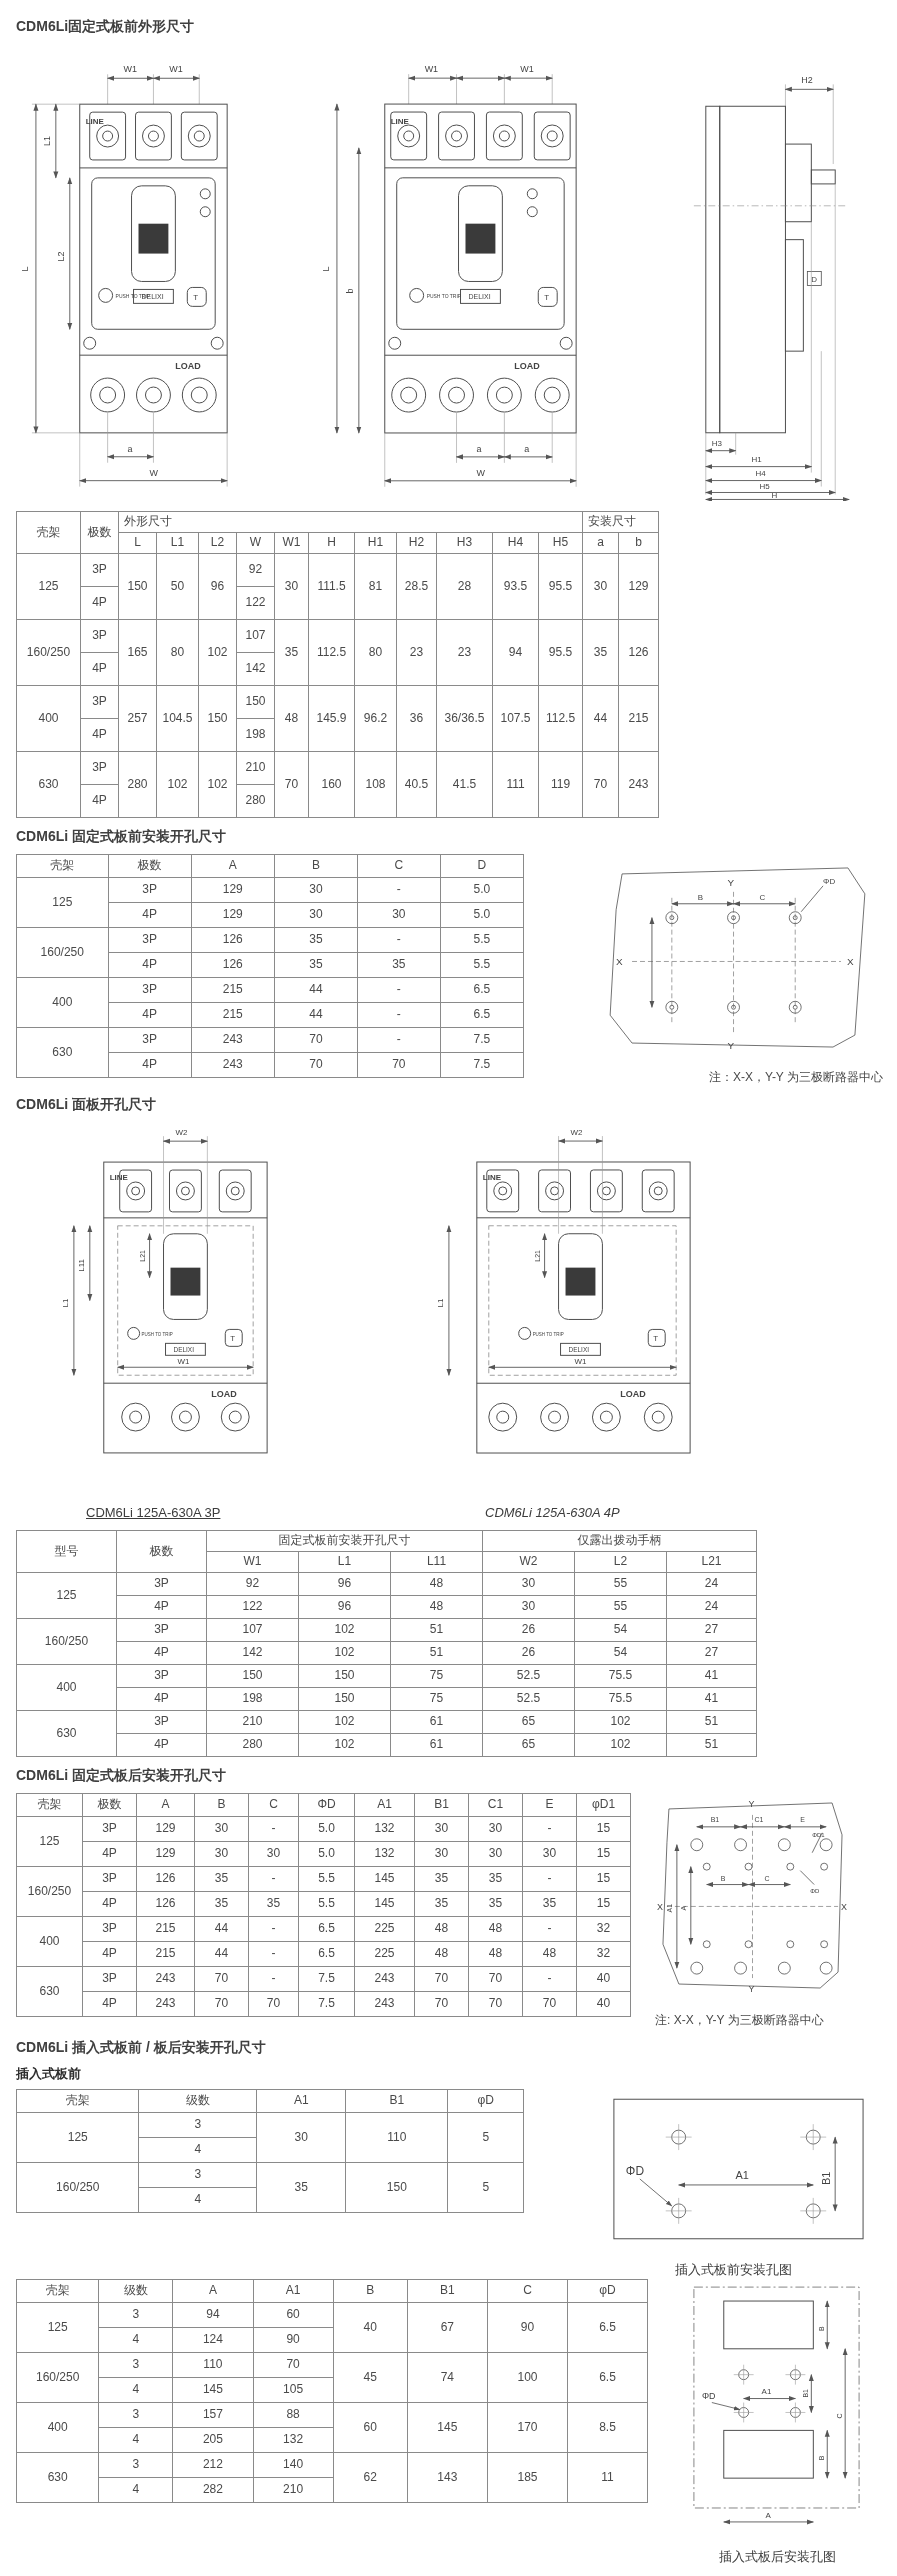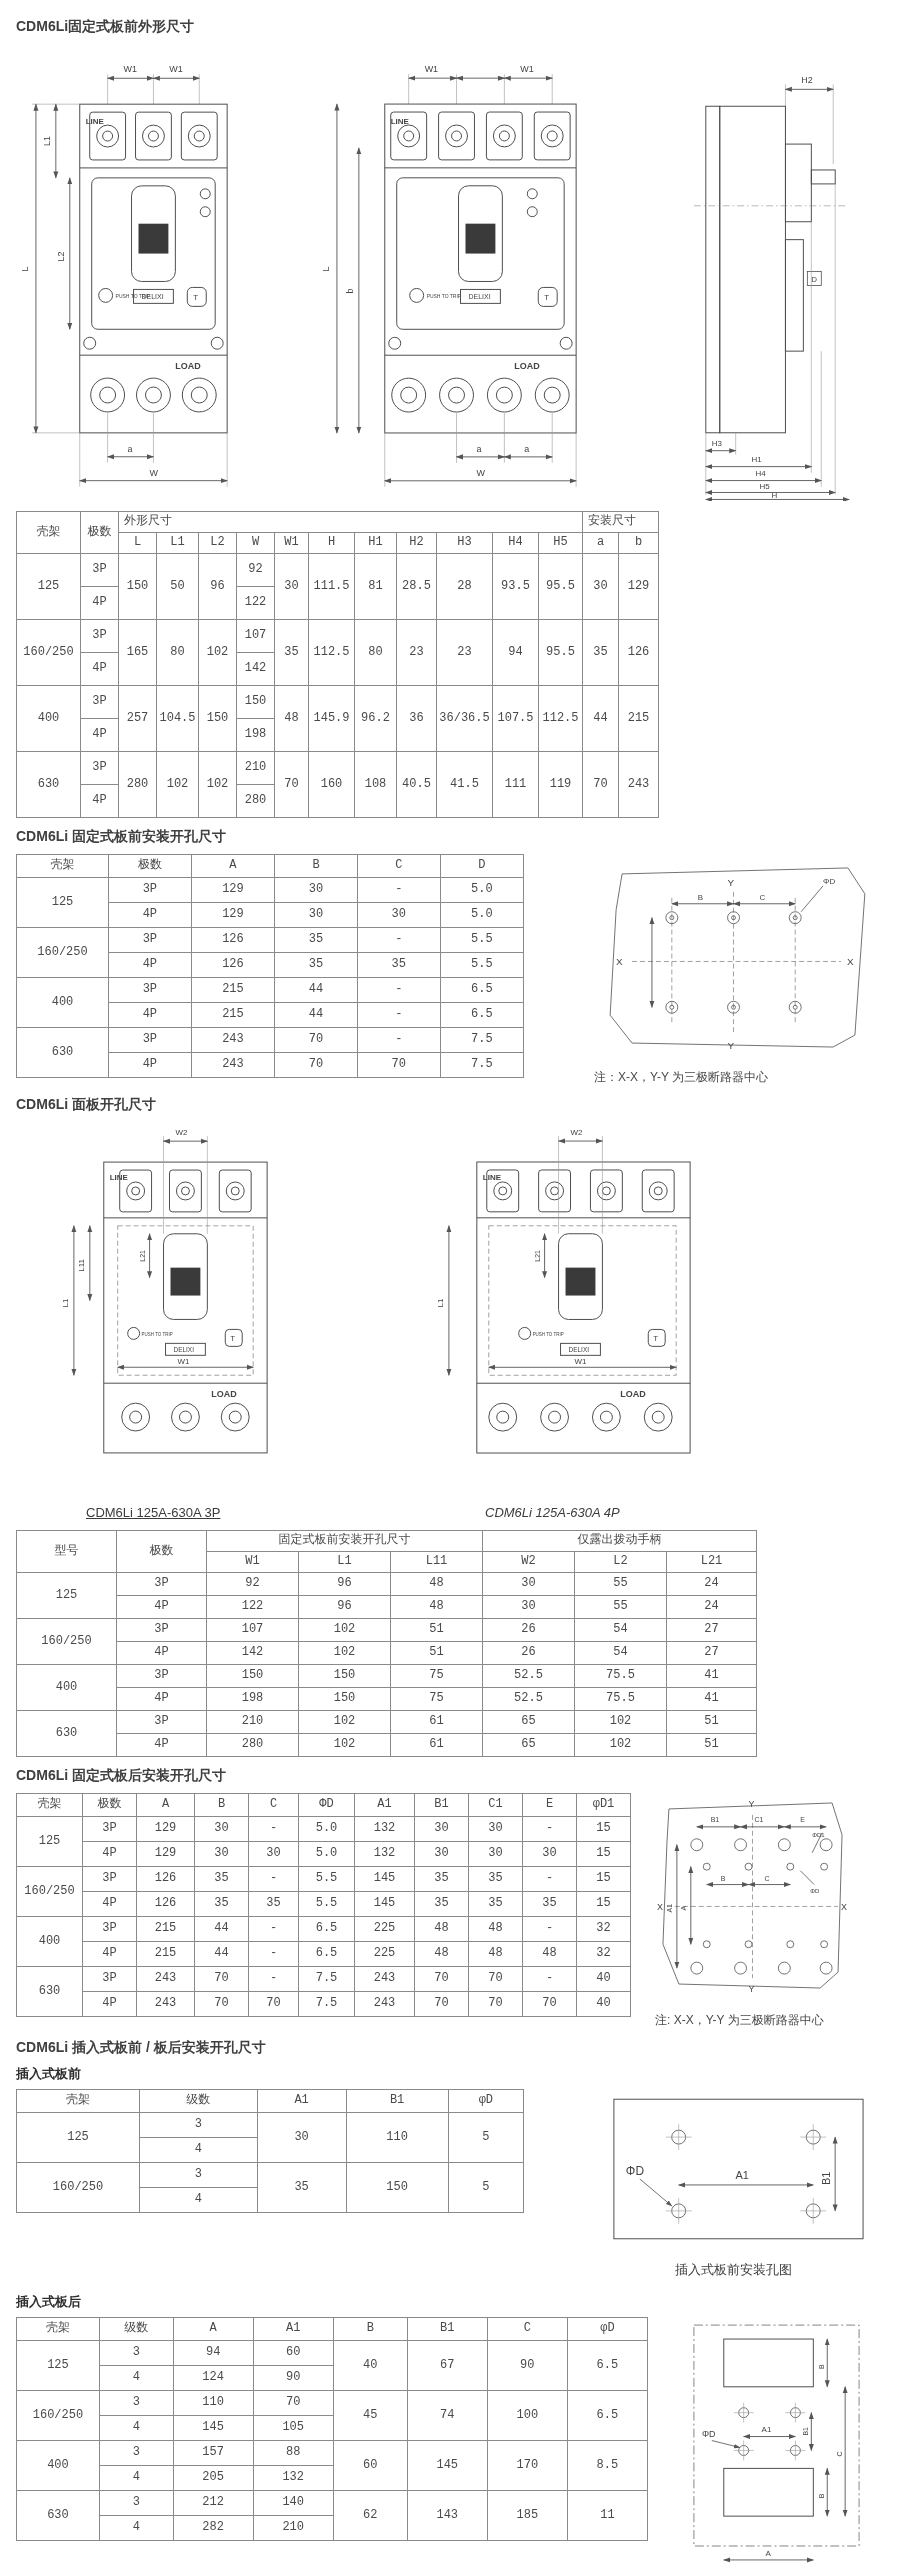--- a/index.html
+++ b/index.html
@@ -2,21 +2,21 @@
 <html><head>
 <meta charset="utf-8">
 <style>
   html,body{margin:0;padding:0;background:#fff;}
   body{width:897px;height:2576px;overflow:hidden;font-family:"Liberation Sans",sans-serif;color:#3f3f3f;position:relative;}
   .page{padding:12px 14px 0 16px;}
   .sec-title{font-size:14px;font-weight:bold;color:#404040;margin:10px 0 8px 0;}
   .sub-title{font-size:13px;font-weight:bold;color:#2e2e2e;margin:8px 0 6px 0;}
   .drawrow{display:flex;align-items:flex-start;justify-content:space-between;margin:2px 0 6px 0;}
   .drawrow2{display:flex;align-items:flex-start;margin:2px 0 4px 0;gap:130px;padding-left:30px;}
-  .tbl{border-collapse:collapse;table-layout:fixed;font-family:Liberation Mono, monospace;}
+  .tbl{border-collapse:collapse;table-layout:fixed;}
   .tbl th,.tbl td{border:1px solid #8a8a8a;font-size:12px;font-weight:normal;color:#4a4a4a;text-align:center;padding:0 2px;line-height:1.1;}
   .tbl{border:1px solid #606060;}
   .t-outline td{height:32px;} .t-outline th{height:20px;}
   .t-std td{height:24px;} .t-std th{height:22px;}
   .t-panel th{height:20px;} .t-panel td{height:22px;}
   .flexrow{display:flex;align-items:flex-start;}
   .cap{font-size:13px;color:#3c3c3c;margin-top:8px;}
   .note{font-size:12px;color:#4a4a4a;}
   svg text{font-family:"Liberation Sans",sans-serif;fill:#444;}
   .dim{stroke:#555;stroke-width:0.9;}
@@ -460,21 +460,21 @@
         <text x="104" y="42" font-size="8">B</text>
         <text x="166" y="42" font-size="8">C</text>
         <line class="dim" x1="58" y1="60" x2="58" y2="150" marker-start="url(#ar)" marker-end="url(#ar)"></line>
         <line class="olt" x1="230" y1="28" x2="208" y2="54"></line>
         <text x="230" y="26" font-size="8">ΦD</text>
         <text x="134" y="28" font-size="10">Y</text>
         <text x="134" y="192" font-size="10">Y</text>
         <text x="22" y="108" font-size="10">X</text>
         <text x="254" y="108" font-size="10">X</text>
       </svg>
-      <div class="note" style="margin-top:10px;">注：X-X，Y-Y 为三极断路器中心</div>
+      <div class="note" style="text-align:right;margin-top:10px;">注：X-X，Y-Y 为三极断路器中心</div>
     </div>
   </div>
 
   <div class="sec-title">CDM6Li 面板开孔尺寸</div>
 
   <div class="drawrow2">
     <div>
       <svg width="249" height="371" viewBox="0 0 250 372">
         <g class="ol">
           <rect x="58" y="40" width="164" height="292"></rect>
@@ -936,21 +936,20 @@
         <text x="152" y="90" font-size="11">A1</text>
         <line class="dim" x1="252" y1="48" x2="252" y2="122" marker-start="url(#ar)" marker-end="url(#ar)"></line>
         <text x="247" y="96" font-size="11" transform="rotate(-90 247 96)">B1</text>
         <text x="42" y="86" font-size="12">ΦD</text>
         <line class="olt" x1="56" y1="90" x2="88" y2="117" marker-end="url(#ar)"></line>
       </svg>
       <div class="cap" style="text-align:center;">插入式板前安装孔图</div>
     </div>
   </div>
 
-  <div class="sub-title" style="margin-top:14px;">插入式板后</div>
 
   <div class="flexrow" style="gap:30px;">
     <table class="tbl t-std">
         <colgroup>
           <col style="width: 86px;">
           <col style="width: 80px;">
           <col style="width: 86px;">
           <col style="width: 86px;">
           <col style="width: 80px;">
           <col style="width: 86px;">

